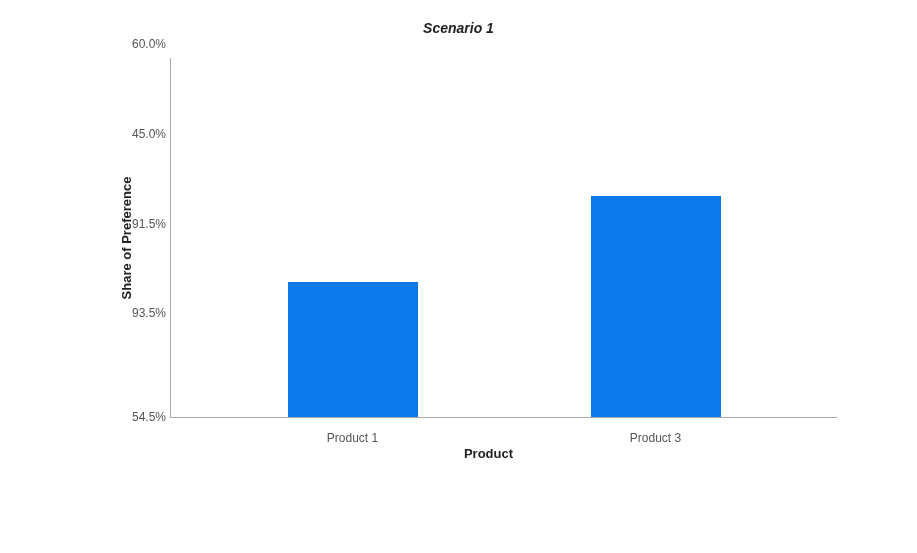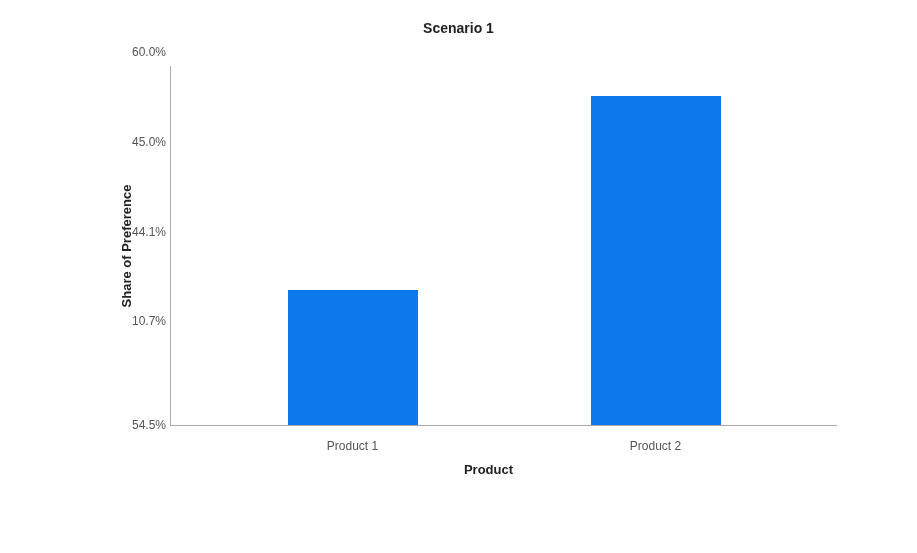--- a/index.html
+++ b/index.html
@@ -13,21 +13,22 @@
   .chart-wrap {
     position: absolute;
     left: 0; top: 0; right: 0; bottom: 0;
     padding: 20px 60px 40px 60px;
   }
   .title {
     text-align: center;
     font-weight: 700;
     font-size: 14px;
     color: #222;
-    margin-bottom: 30px;
+    margin-bottom: 22px;
+    font-style: italic;
   }
   .plot-region {
     position: relative;
     height: 360px;
     margin-left: 60px;
     margin-right: 20px;
   }
   .y-axis-label {
     position: absolute;
     left: -55px;
@@ -37,21 +38,21 @@
     font-weight: 700;
     font-size: 13px;
     color: #222;
     white-space: nowrap;
   }
   .x-axis-label {
     text-align: center;
     font-weight: 700;
     font-size: 13px;
     color: #222;
-    margin-top: 36px;
+    margin-top: 28px;
     margin-left: 60px;
   }
   .plot-area {
     position: absolute;
     left: 50px;
     right: 0;
     top: 0;
     bottom: 0;
     border-left: 1px solid #aaa;
     border-bottom: 1px solid #aaa;
@@ -101,32 +102,32 @@
 
 <div class="chart-wrap">
   <div class="title">Scenario 1</div>
 
   <div class="plot-region">
     <div class="y-axis-label">Share of Preference</div>
 
     <div class="plot-area">
 
       <div class="y-tick" style="bottom:0%; transform: translateY(50%);">54.5%</div>
-      <div class="y-tick" style="bottom:25%;">10.7%</div>
-      <div class="y-tick" style="bottom:50%;">44.1%</div>
+      <div class="y-tick" style="bottom:25%;">93.5%</div>
+      <div class="y-tick" style="bottom:50%;">91.5%</div>
       <div class="y-tick" style="bottom:75%;margin-top:12px;">45.0%</div>
       <div class="y-tick" style="bottom:100%;">60.0%</div>
 
       <div class="bars">
         <div class="bar-slot">
           <div class="bar" id="bar-0" style="height: 37.5%; background: rgb(13, 120, 234);"></div>
           <div class="x-tick-label">Product 1</div>
         </div>
         <div class="bar-slot">
-          <div class="bar" id="bar-1" style="height: 91.6667%; background: rgb(13, 120, 234);"></div>
-          <div class="x-tick-label">Product 2</div>
+          <div class="bar" id="bar-2" style="height: 61.6667%; background: rgb(13, 120, 234);"></div>
+          <div class="x-tick-label">Product 3</div>
         </div>
       </div>
     </div>
   </div>
 
   <div class="x-axis-label">Product</div>
 </div>
 
 </body></html>

